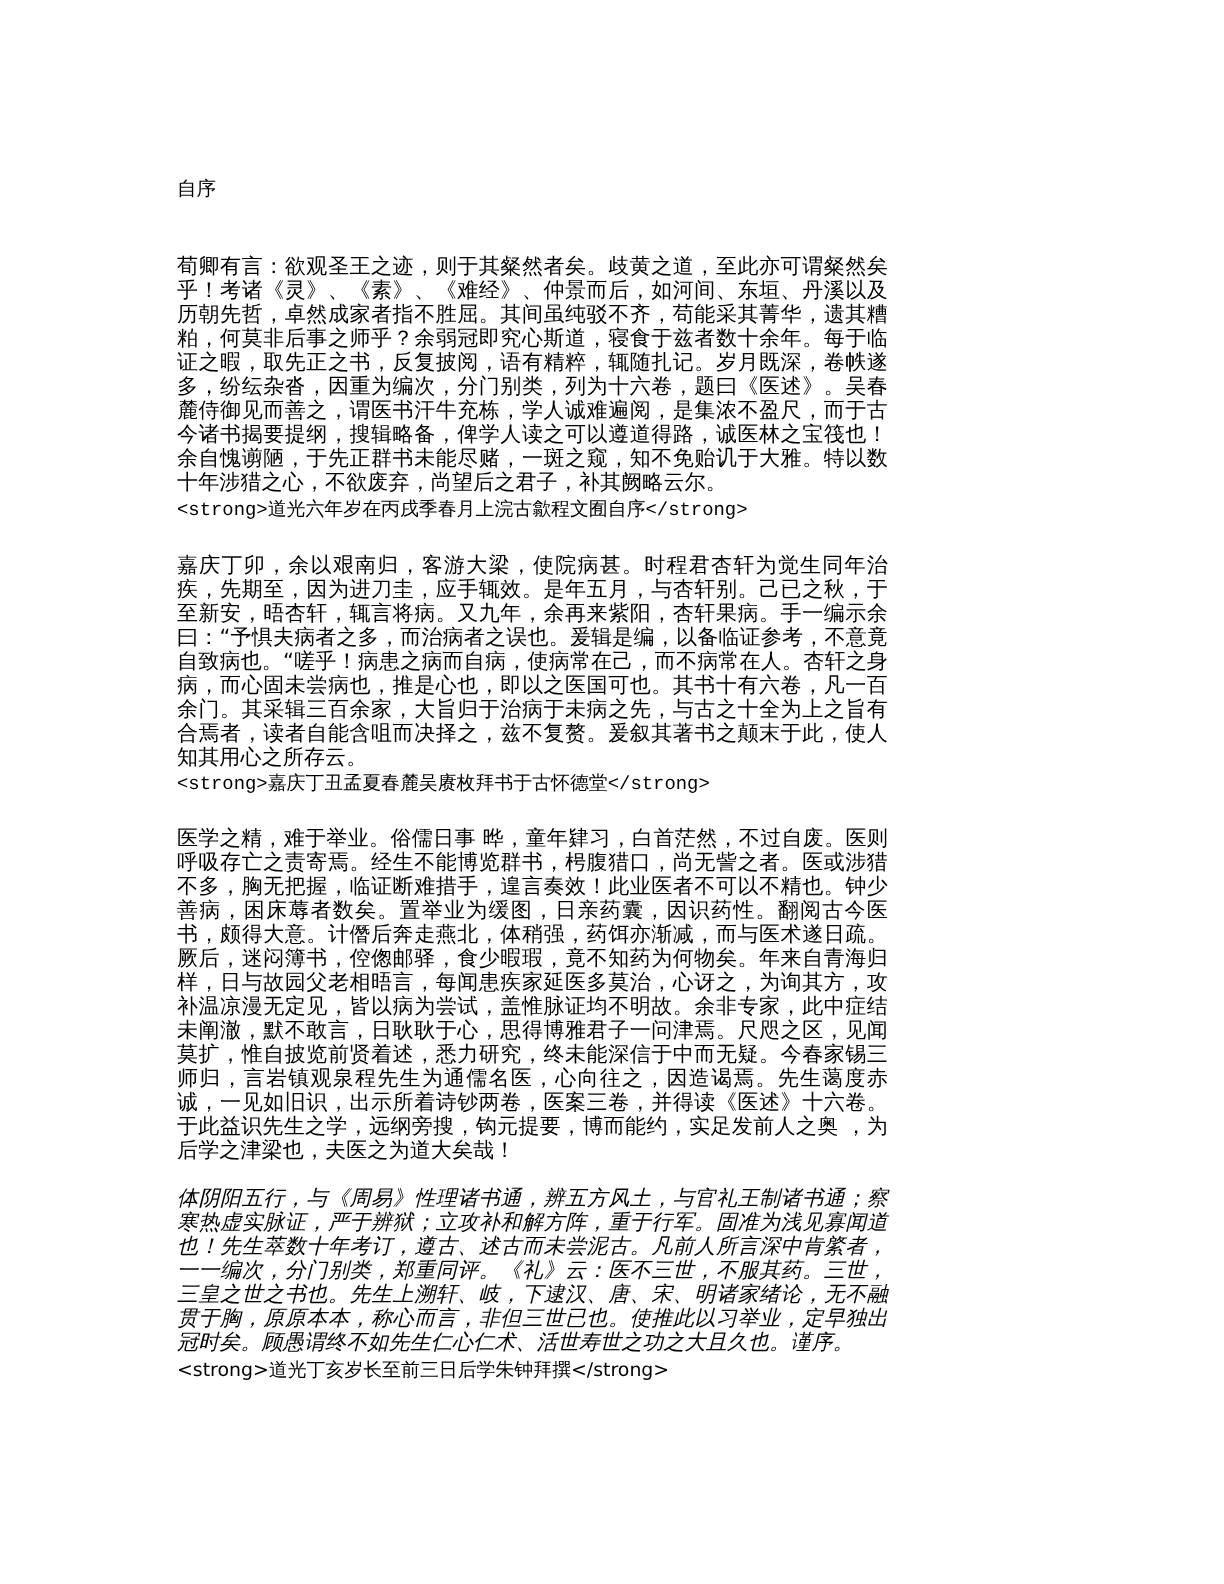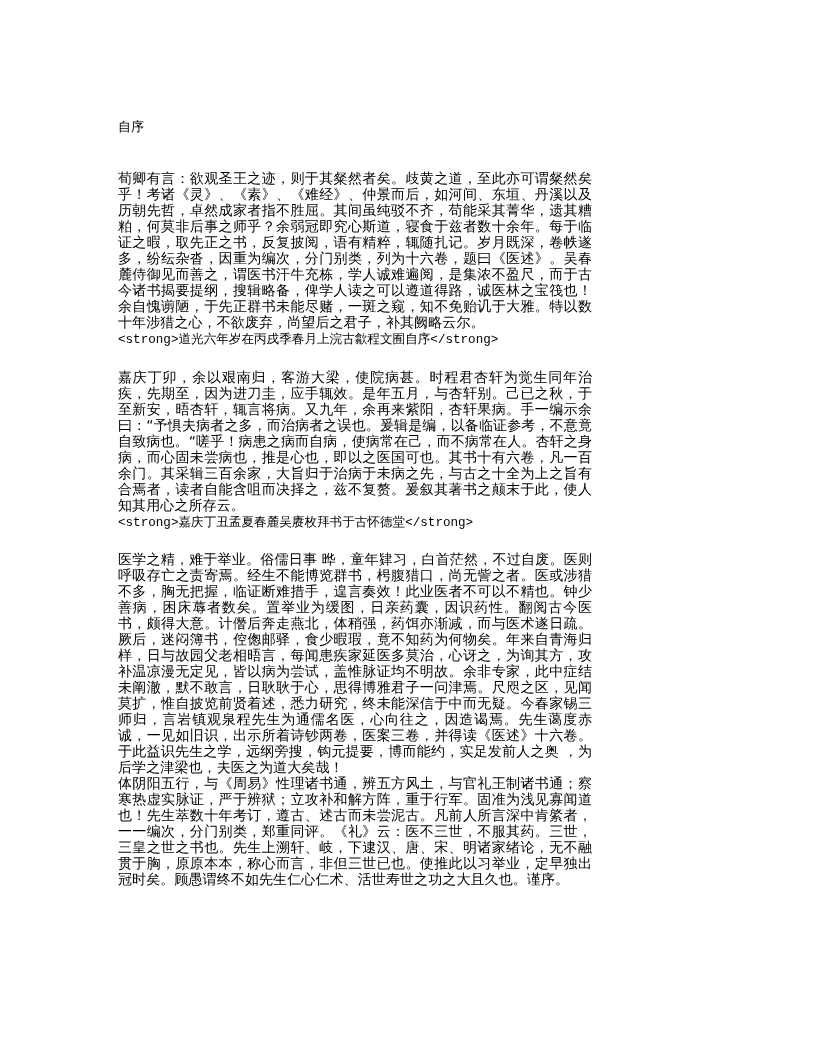--- a/index.html
+++ b/index.html
@@ -30,21 +30,22 @@
   }
   .para {
     font-size: 14px;
     line-height: 16px;
     text-align: justify;
     text-justify: inter-ideograph;
     margin: 0;
     letter-spacing: 0.1px;
   }
   .para + .para {
-    margin-top: 0px;
+    margin-top: 16px;
+    font-style: italic;
   }
   .tagline {
     font-size: 12.6px;
     line-height: 20.5px;
     margin: 0;
     white-space: nowrap;
   }
   .gap-after-tag {
     margin-bottom: 18px;
     font-family: Liberation Mono, monospace;
@@ -67,15 +68,16 @@
   </div>
 
   <div class="doc-section">
     <p class="para">嘉庆丁卯，余以艰南归，客游大梁，使院病甚。时程君杏轩为觉生同年治疾，先期至，因为进刀圭，应手辄效。是年五月，与杏轩别。己已之秋，于至新安，晤杏轩，辄言将病。又九年，余再来紫阳，杏轩果病。手一编示余曰：“予惧夫病者之多，而治病者之误也。爰辑是编，以备临证参考，不意竟自致病也。“嗟乎！病患之病而自病，使病常在己，而不病常在人。杏轩之身病，而心固未尝病也，推是心也，即以之医国可也。其书十有六卷，凡一百余门。其采辑三百余家，大旨归于治病于未病之先，与古之十全为上之旨有合焉者，读者自能含咀而决择之，兹不复赘。爰叙其著书之颠末于此，使人知其用心之所存云。</p>
     <p class="tagline gap-after-tag">&lt;strong&gt;嘉庆丁丑孟夏春麓吴赓枚拜书于古怀德堂&lt;/strong&gt;</p>
   </div>
 
   <div class="doc-section">
     <p class="para">医学之精，难于举业。俗儒日事 晔，童年肄习，白首茫然，不过自废。医则呼吸存亡之责寄焉。经生不能博览群书，枵腹猎口，尚无訾之者。医或涉猎不多，胸无把握，临证断难措手，遑言奏效！此业医者不可以不精也。钟少善病，困床蓐者数矣。置举业为缓图，日亲药囊，因识药性。翻阅古今医书，颇得大意。计僭后奔走燕北，体稍强，药饵亦渐减，而与医术遂日疏。厥后，迷闷簿书，倥偬邮驿，食少暇瑕，竟不知药为何物矣。年来自青海归样，日与故园父老相晤言，每闻患疾家延医多莫治，心讶之，为询其方，攻补温凉漫无定见，皆以病为尝试，盖惟脉证均不明故。余非专家，此中症结未阐澈，默不敢言，日耿耿于心，思得博雅君子一问津焉。尺咫之区，见闻莫扩，惟自披览前贤着述，悉力研究，终未能深信于中而无疑。今春家锡三师归，言岩镇观泉程先生为通儒名医，心向往之，因造谒焉。先生蔼度赤诚，一见如旧识，出示所着诗钞两卷，医案三卷，并得读《医述》十六卷。于此益识先生之学，远纲旁搜，钩元提要，博而能约，实足发前人之奥 ，为后学之津梁也，夫医之为道大矣哉！</p>
     <p class="para">体阴阳五行，与《周易》性理诸书通，辨五方风土，与官礼王制诸书通；察寒热虚实脉证，严于辨狱；立攻补和解方阵，重于行军。固准为浅见寡闻道也！先生萃数十年考订，遵古、述古而未尝泥古。凡前人所言深中肯綮者，一一编次，分门别类，郑重同评。《礼》云：医不三世，不服其药。三世，三皇之世之书也。先生上溯轩、岐，下逮汉、唐、宋、明诸家绪论，无不融贯于胸，原原本本，称心而言，非但三世已也。使推此以习举业，定早独出冠时矣。顾愚谓终不如先生仁心仁术、活世寿世之功之大且久也。谨序。</p>
+    <p class="tagline">&lt;strong&gt;道光丁亥岁长至前三日后学朱钟拜撰&lt;/strong&gt;</p>
   </div>
 
 </div>
 
 </body></html>

